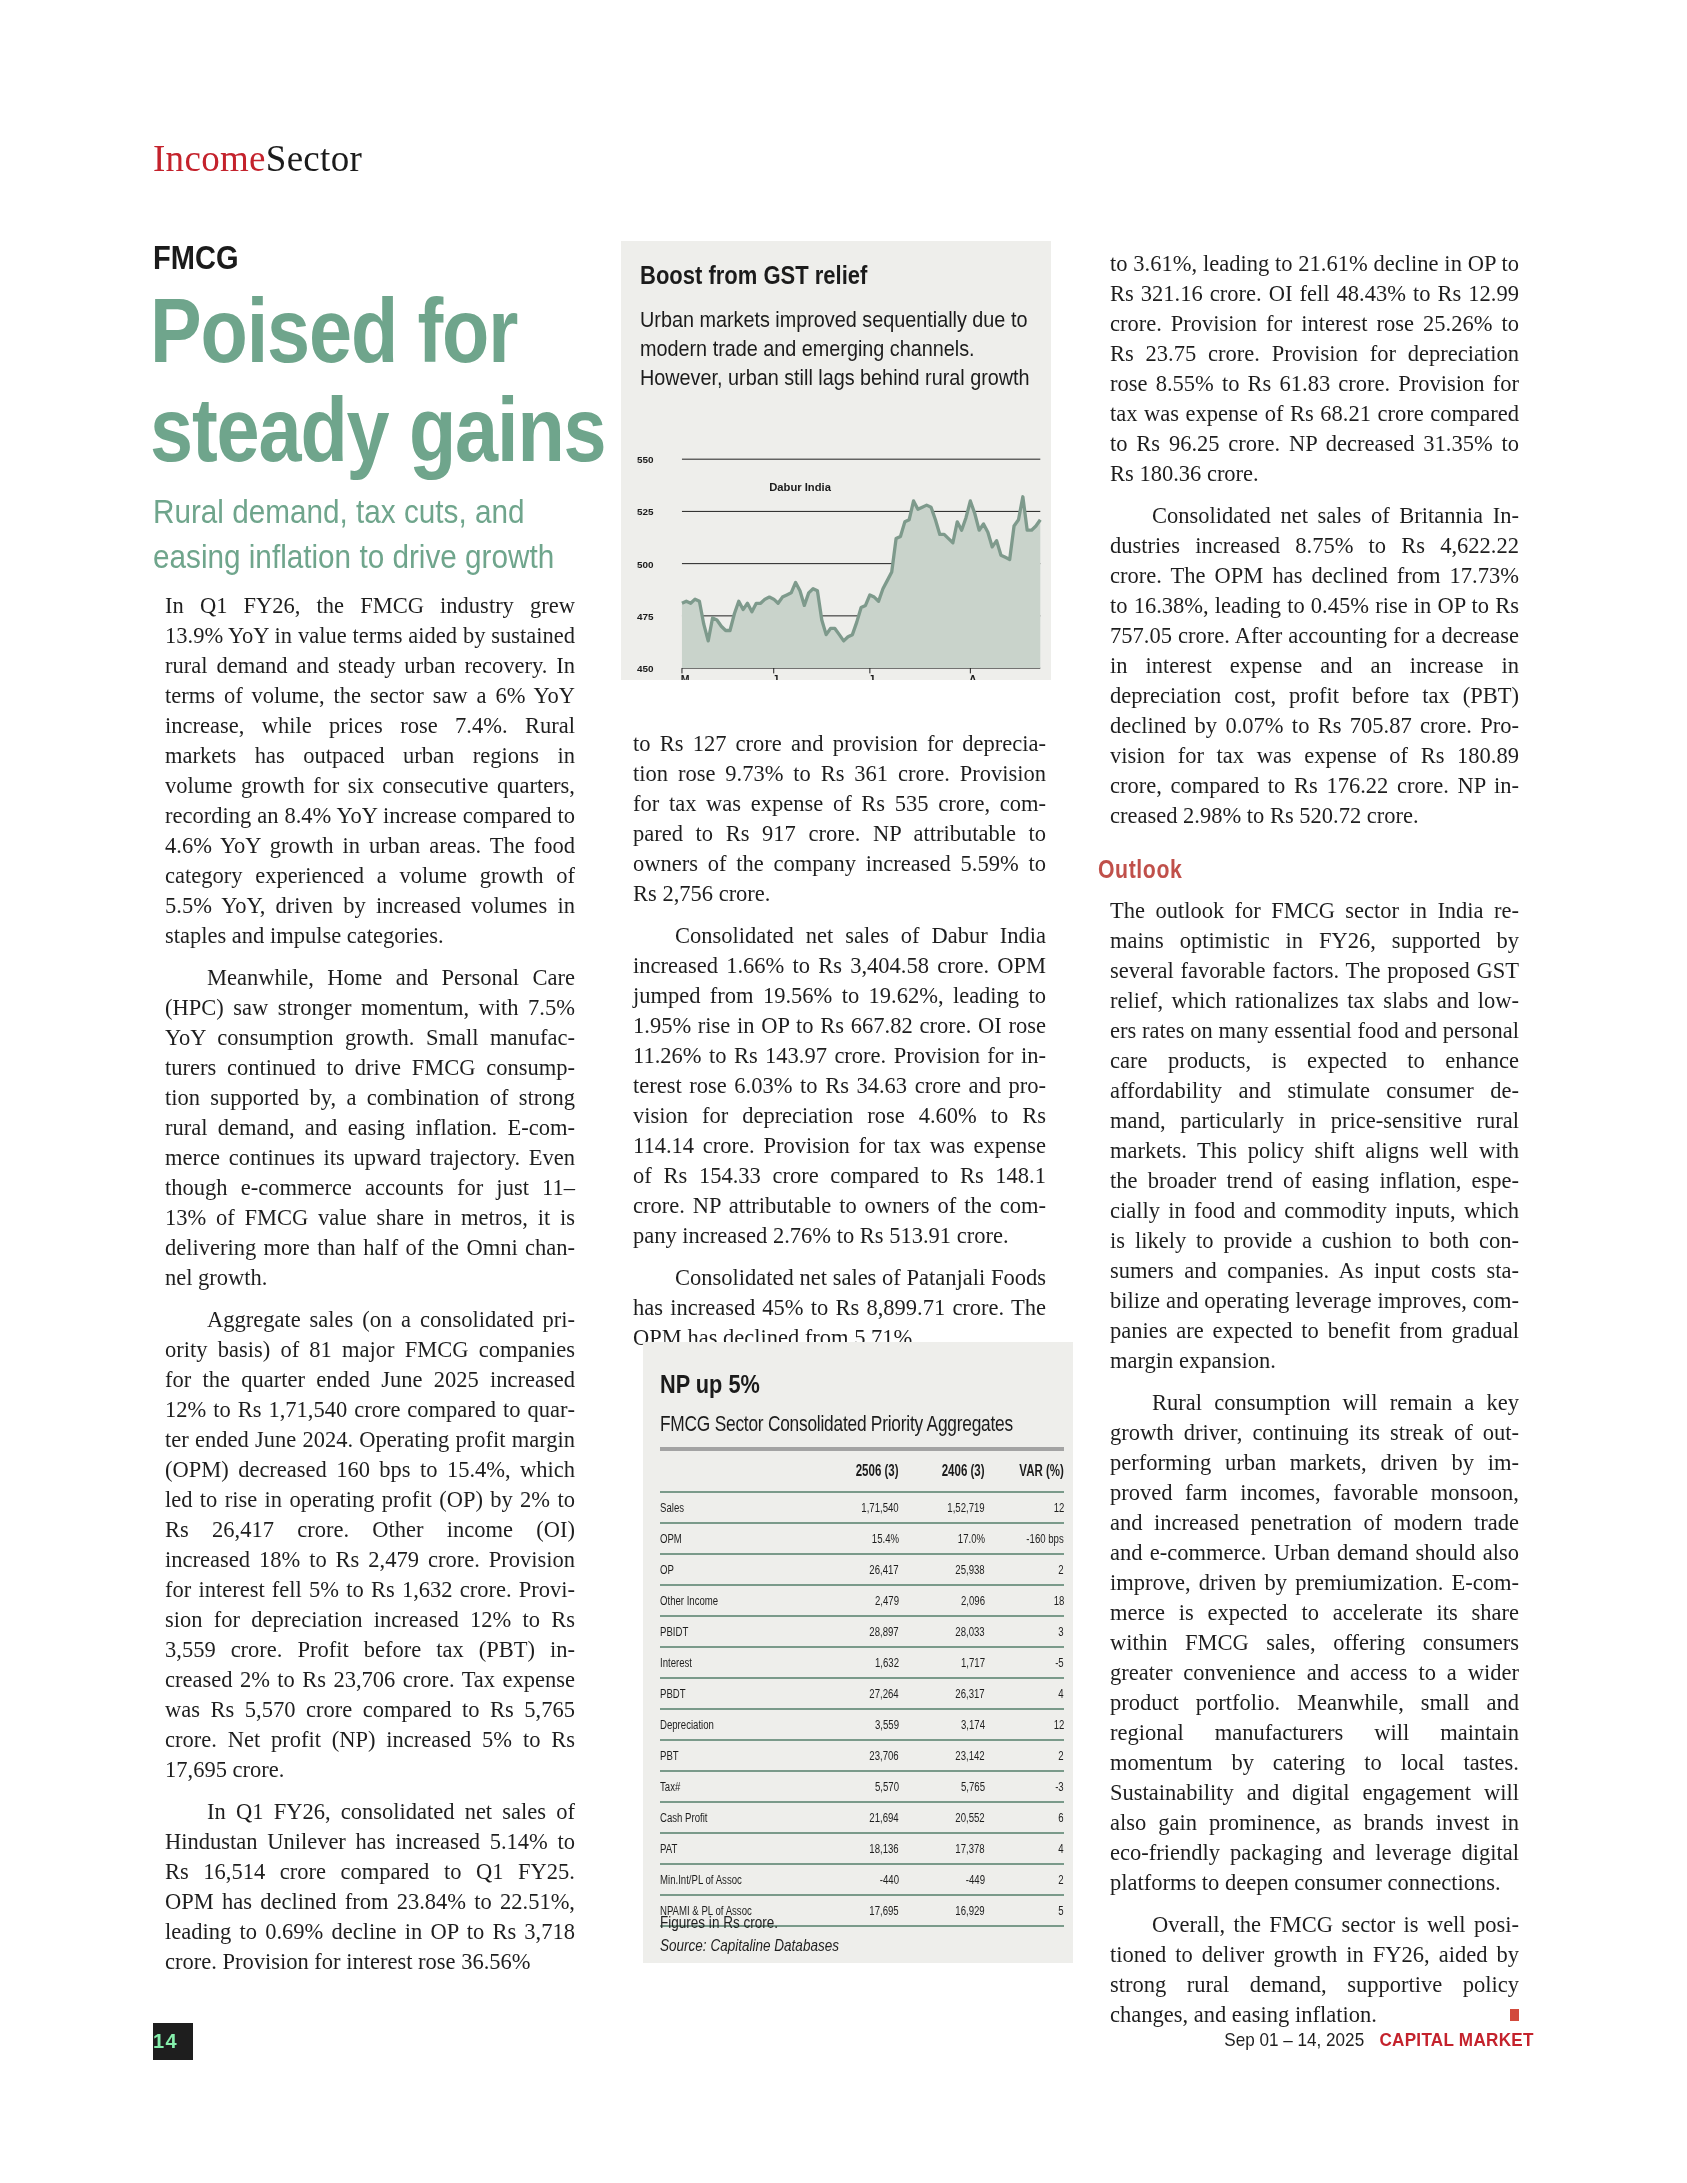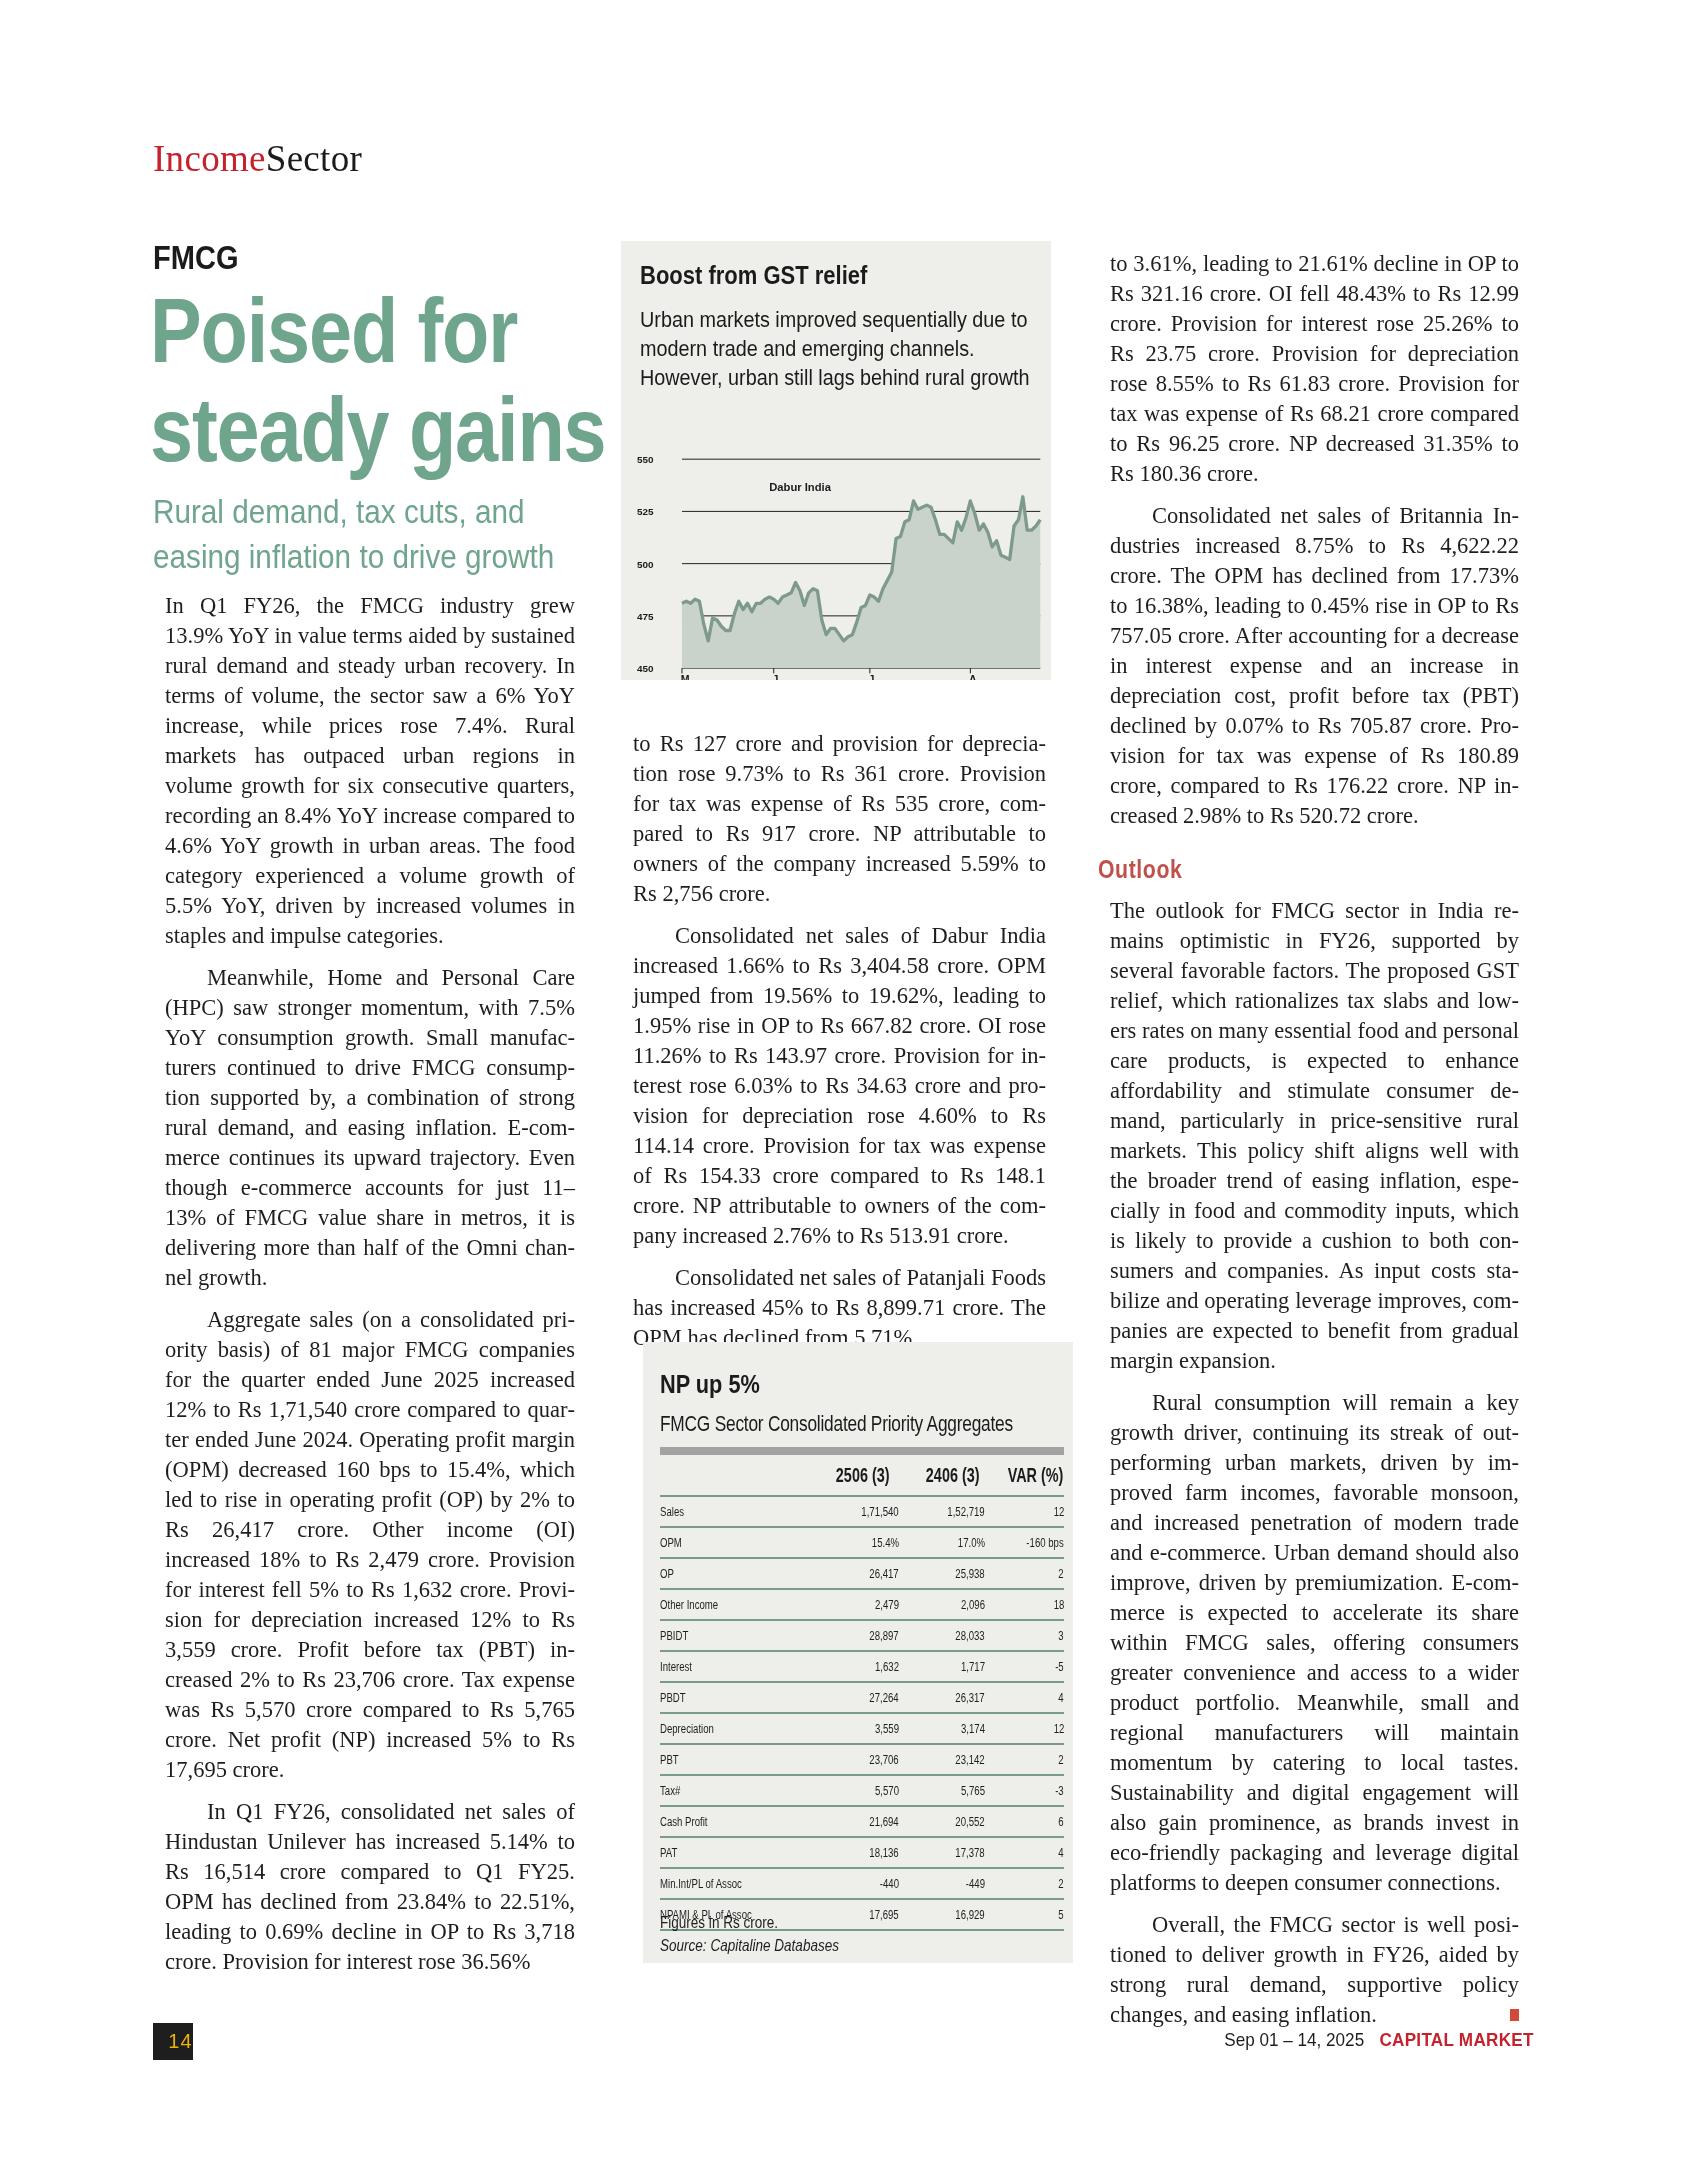--- a/index.html
+++ b/index.html
@@ -25,34 +25,34 @@
   .panel { position: absolute; background: #eeeeeb; }
   .chart-panel { left: 621px; top: 241px; width: 430px; height: 439px; }
   .chart-title { position: absolute; left: 18.5px; top: 20px; font-family: "Liberation Sans", sans-serif; font-weight: bold; font-size: 25px; color: #1b1b1b; transform: scaleX(0.88); transform-origin: left; white-space: nowrap; }
   .chart-sub { position: absolute; left: 18.5px; top: 64px; width: 437px; font-family: "Liberation Sans", sans-serif; font-size: 22px; line-height: 29px; color: #1b1b1b; transform: scaleX(0.9); transform-origin: left; }
   .chart-svg { position: absolute; left: 0; top: 0; }
 
   .table-panel { left: 621px; top: 1342px; width: 430px; height: 621px; margin-left: 22px; }
   .tbl-title { position: absolute; left: 17px; top: 26.5px; font-family: "Liberation Sans", sans-serif; font-weight: bold; font-size: 26.5px; color: #1b1b1b; transform: scaleX(0.82); transform-origin: left; white-space: nowrap; }
   .tbl-sub { position: absolute; left: 17px; top: 69px; font-family: "Liberation Sans", sans-serif; font-size: 22.5px; color: #1b1b1b; transform: scaleX(0.77); transform-origin: left; white-space: nowrap; letter-spacing: -0.3px; }
   .tbl { position: absolute; left: 17px; top: 105px; width: 404px; border-collapse: collapse; font-family: "Liberation Sans", sans-serif; }
-  .tbl th { font-weight: bold; font-size: 20px; height: 40px; color: #1b1b1b; border-top: 8px solid #a3a3a3; border-bottom: 2px solid #7a9a8a; padding: 0; }
+  .tbl th { font-weight: bold; font-size: 16px; height: 40px; text-align: right; color: #1b1b1b; border-top: 4px solid #a3a3a3; border-bottom: 2px solid #7a9a8a; padding: 0; }
   .tbl th span { display: inline-block; transform: scaleX(0.72); transform-origin: right; white-space: nowrap; }
   .tbl td { font-size: 12px; height: 29px; border-bottom: 2px solid #7a9a8a; padding: 0; color: #1e1e1e; }
   .tbl td span { display: inline-block; transform: scaleX(0.8); white-space: nowrap; }
   .tbl td.lbl span { transform-origin: left; }
   .tbl td.num { text-align: right; }
   .tbl td.num span { transform-origin: right; }
   .tbl-note { position: absolute; left: 17px; top: 569px; font-family: "Liberation Sans", sans-serif; font-size: 16.5px; line-height: 22.5px; color: #1e1e1e; transform: scaleX(0.82); transform-origin: left; white-space: nowrap; }
   .tbl-note .src { font-style: italic; }
 
   .subhead { font-family: "Liberation Sans", sans-serif; font-weight: bold; color: #c0504a; font-size: 25px; line-height: 29px; margin: 24px 0 2.6px 0; transform: scaleX(0.85); transform-origin: left; letter-spacing: 0.7px; }
   .end-mark { display: inline-block; width: 9.3px; height: 12px; background: #d24a3c; float: right; margin-top: 9.3px; }
 
-  .footer-page { position: absolute; left: 153px; top: 2023px; width: 40px; height: 37px; background: #1e1e1e; color: #eab308; font-family: "Liberation Sans", sans-serif; font-weight: normal; font-size: 20px; line-height: 37px; text-align: right; letter-spacing: 1.3px; }
+  .footer-page { position: absolute; left: 153px; top: 2023px; width: 40px; height: 37px; background: #1e1e1e; color: #86efac; font-family: "Liberation Sans", sans-serif; font-weight: bold; font-size: 20px; line-height: 37px; text-align: left; letter-spacing: 1.3px; }
   .footer-right { position: absolute; right: 153px; top: 2027px; font-family: "Liberation Sans", sans-serif; font-size: 19px; line-height: 26.5px; white-space: nowrap; transform: scaleX(0.9); transform-origin: right; }
   .footer-right .date { color: #1e1e1e; margin-right: 17px; }
   .footer-right .brand { color: #c4222c; font-weight: bold; letter-spacing: 0.3px; }
 </style>
 </head>
 <body>
 
 <div class="section-tag">
   <span class="red">Income</span><span class="black">Sector</span>
 </div>

